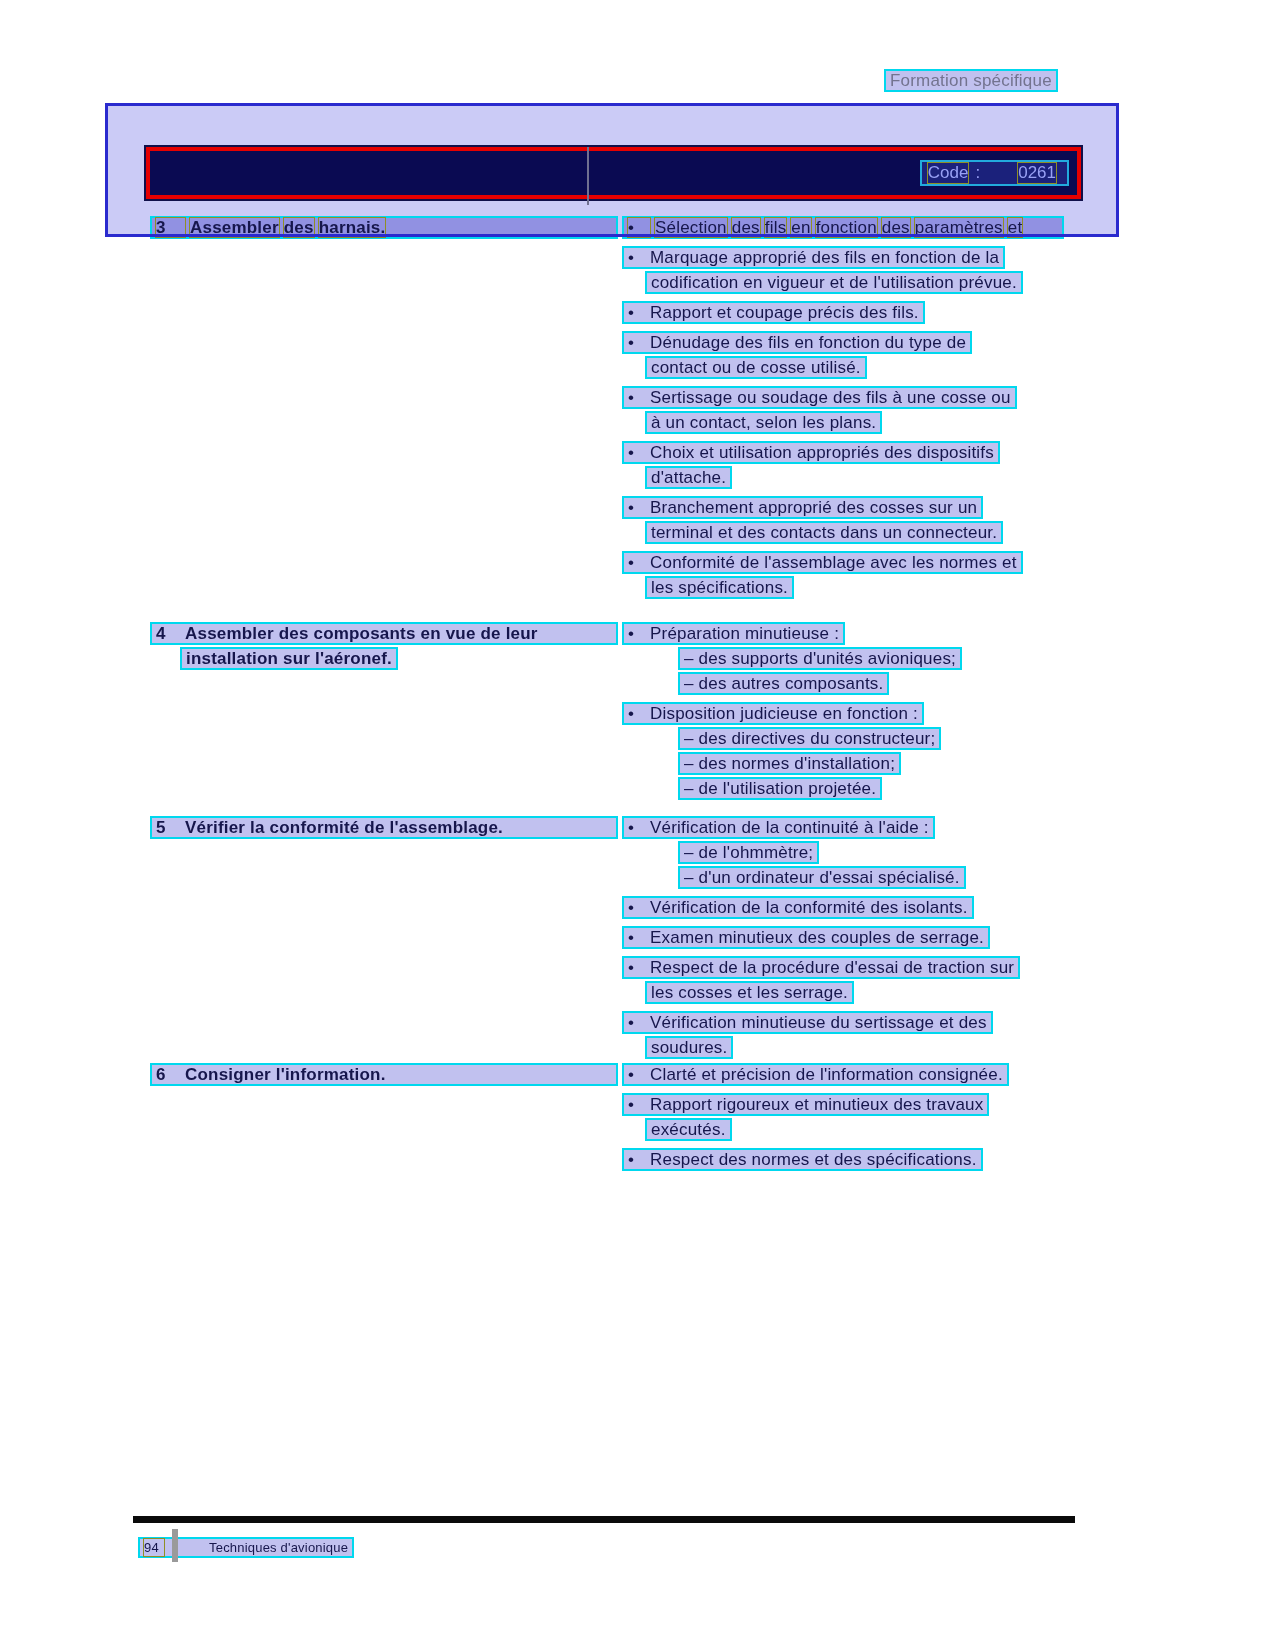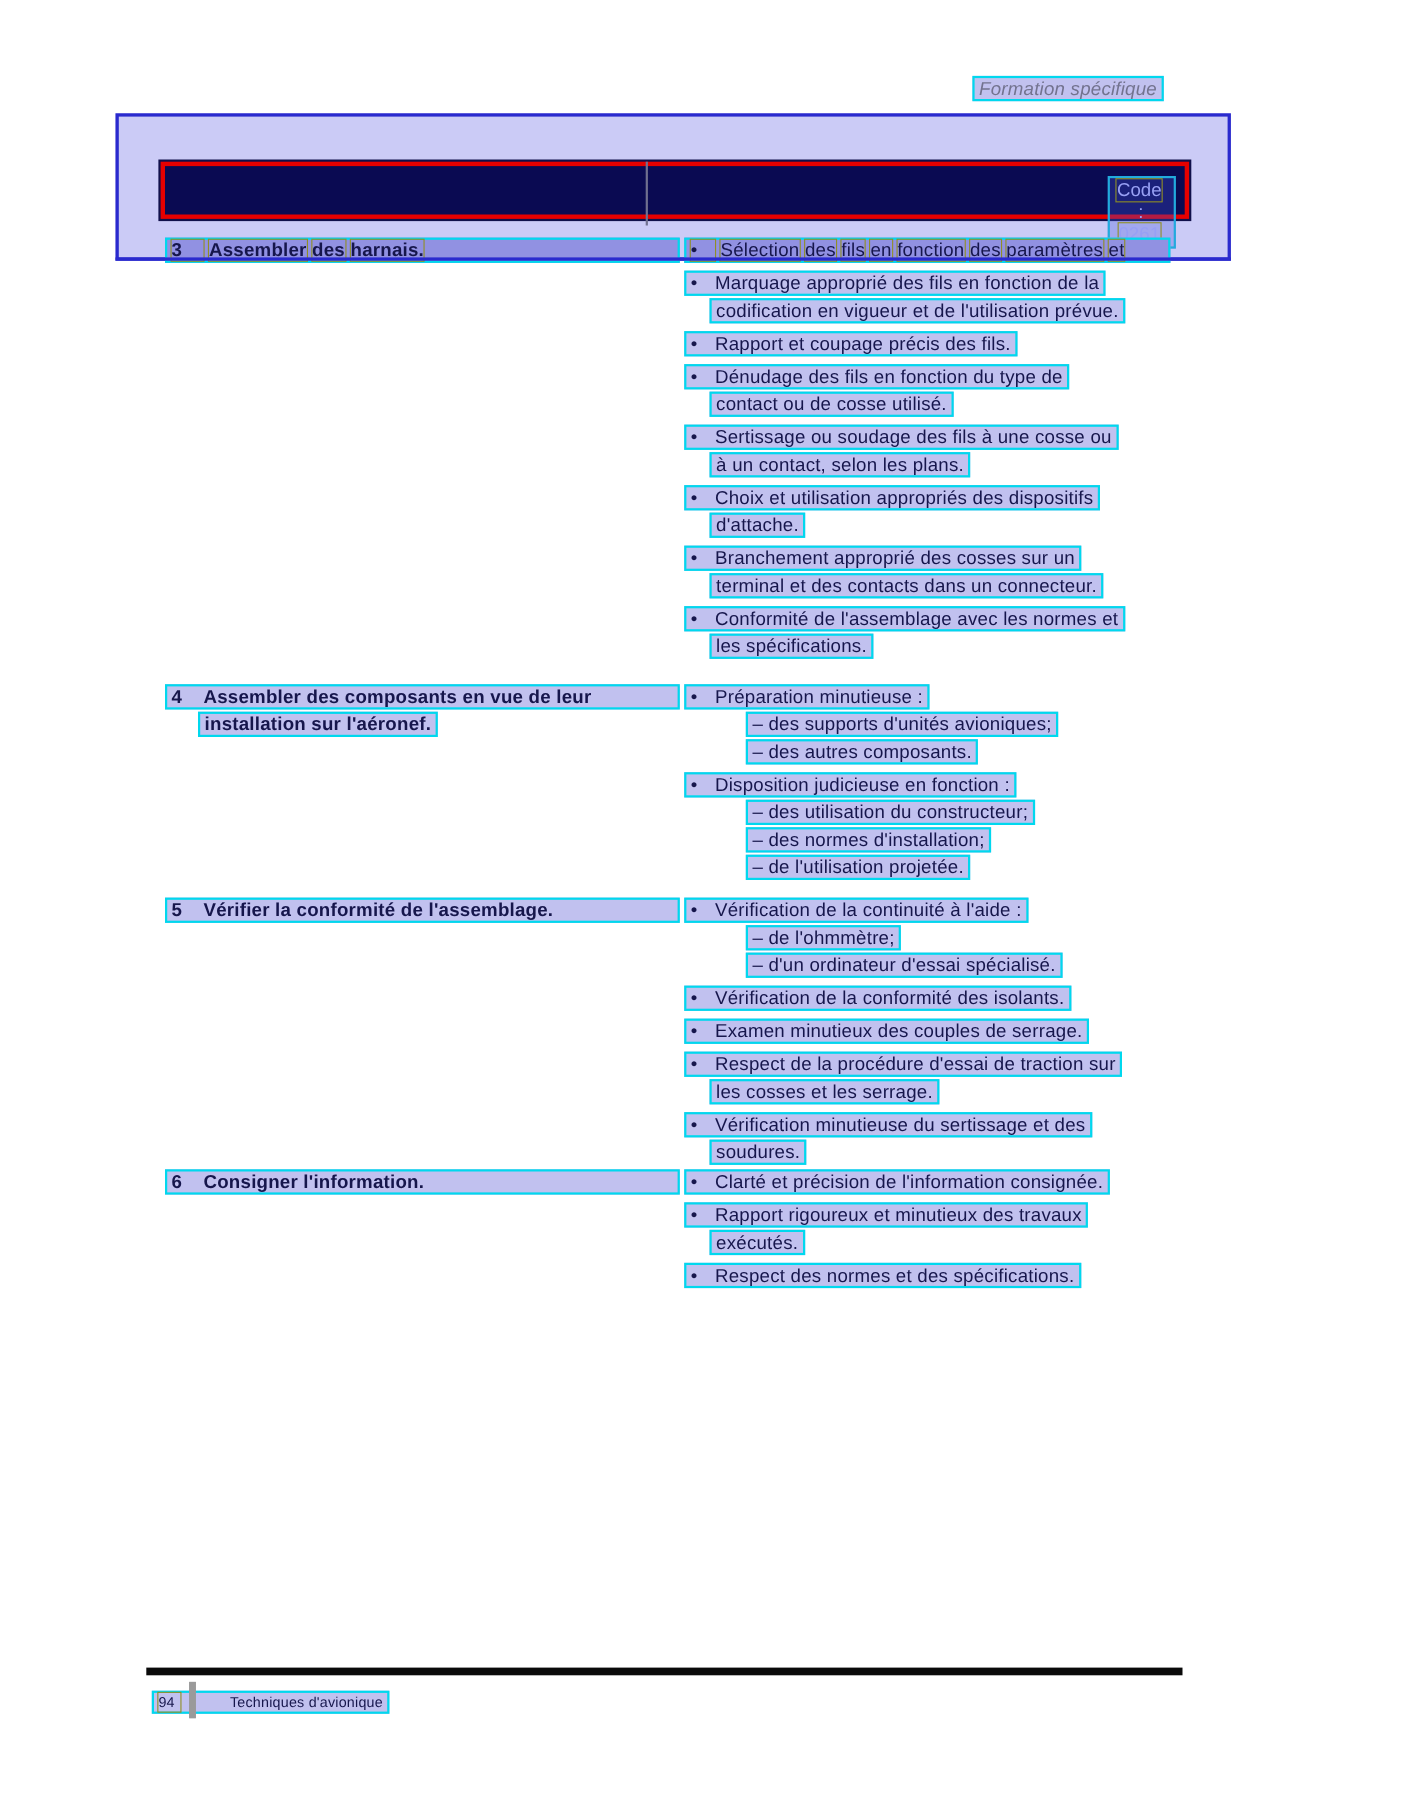--- a/index.html
+++ b/index.html
@@ -13,31 +13,31 @@
   .dark{background:#9191e2;}
   .blt{display:inline-block;width:22px;}
   .cont{padding-left:23px;}
   .subln{padding-left:56px;}
   .contL{margin-left:30px;}
   .num{display:inline-block;width:29px;}
   .w{outline:1.5px solid #8f8f25;margin-right:5px;}
   .bullet{margin-top:5px;}
   .bullet:first-child{margin-top:0;}
 
-  .hdr-label{position:absolute;left:884px;top:69px;font-style:italic;}
+  .hdr-label{position:absolute;left:884px;top:69px;}
   .hdr-label .hl{color:#73738f;}
 
   .outer-box{position:absolute;left:105px;top:103px;width:1014px;height:134px;box-sizing:border-box;
              background:#cbcbf6;border:3px solid #2a2ace;}
   .navy-box{position:absolute;left:38px;top:41px;width:935px;height:52px;box-sizing:border-box;
             background:#0a0a52;border:4px solid #e60000;box-shadow:0 0 0 2px #10104a;}
   .navy-vline{position:absolute;left:437px;top:-4px;width:2px;height:58px;background:#707090;}
   .codewrap{position:absolute;right:8px;top:9px;display:flex;align-items:center;
             border:2px solid #22aadd;background:rgba(70,90,220,0.30);color:#98a0f4;
-            padding:1px 6px;font-size:17px;line-height:20px;flex-direction:column;}
+            padding:1px 6px;font-size:17px;line-height:20px;}
   .code-colon{margin:0 4px 0 2px;}
   .code-spacer{display:inline-block;width:34px;}
   .box-bottom-line{position:absolute;left:105px;top:234px;width:1014px;height:3px;background:#2a2ace;z-index:6;}
 
   .row{position:absolute;left:150px;width:914px;}
   .cellL{position:absolute;left:0;width:468px;font-weight:bold;}
   .cellR{position:absolute;left:472px;width:442px;}
   .row3{top:216px;} .row4{top:622px;} .row5{top:816px;} .row6{top:1063px;}
 
   .footer-rule{position:absolute;left:133px;top:1516px;width:942px;height:7px;background:#0a0a0a;}
@@ -119,21 +119,21 @@
       <div class="line"><span class="hl contL">installation sur l'aéronef.</span></div>
     </div>
     <div class="cellR">
       <div class="bullet">
         <div class="line"><span class="hl"><span class="blt">•</span><span>Préparation minutieuse :</span></span></div>
         <div class="line subln"><span class="hl">– des supports d'unités avioniques;</span></div>
         <div class="line subln"><span class="hl">– des autres composants.</span></div>
       </div>
       <div class="bullet">
         <div class="line"><span class="hl"><span class="blt">•</span><span>Disposition judicieuse en fonction :</span></span></div>
-        <div class="line subln"><span class="hl">– des utilisation du constructeur;</span></div>
+        <div class="line subln"><span class="hl">– des directives du constructeur;</span></div>
         <div class="line subln"><span class="hl">– des normes d'installation;</span></div>
         <div class="line subln"><span class="hl">– de l'utilisation projetée.</span></div>
       </div>
     </div>
   </div>
 
   <div class="row row5">
     <div class="cellL">
       <div class="line">
         <span class="hl full"><span class="num">5</span><span>Vérifier la conformité de l'assemblage.</span></span>

